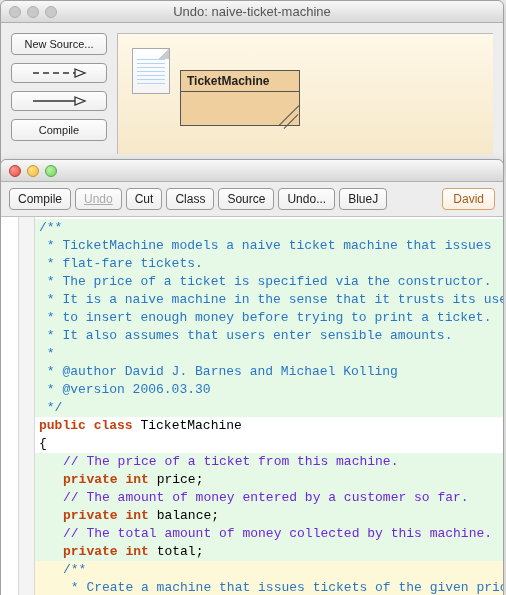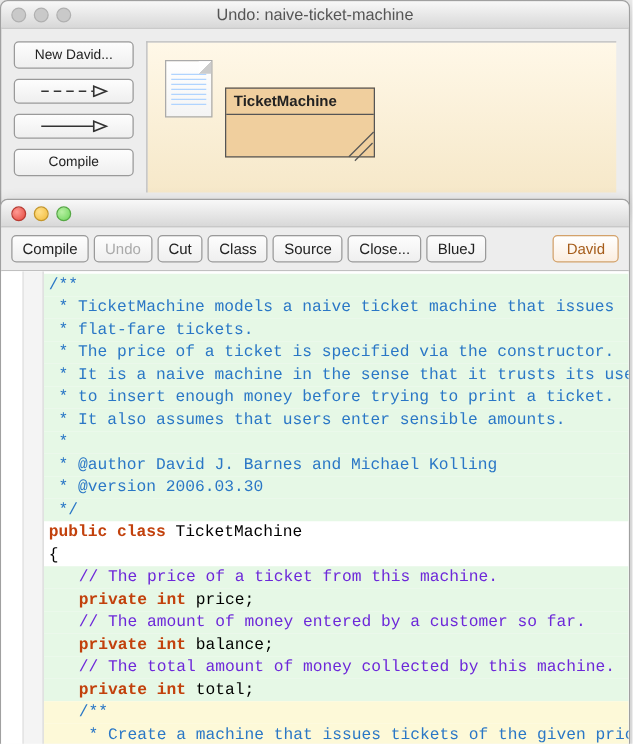--- a/index.html
+++ b/index.html
@@ -24,21 +24,21 @@
 .file-icon .linetop { margin-top: 10px; }
 .class-box { position: absolute; top: 36px; left: 62px; width: 120px; height: 56px; background: #f0cf9e; border: 1px solid #555; }
 .class-box .name { border-bottom: 1px solid #555; padding: 3px 6px; font-size: 12px; font-weight: bold; color: #222; }
 .class-box .hatch { position: absolute; bottom: 0; right: 0; width: 20px; height: 20px; }
 .class-box .hatch::before, .class-box .hatch::after { content: ''; position: absolute; background: #555; height: 1px; }
 .class-box .hatch::before { width: 28px; transform: rotate(-45deg); top: 10px; left: -4px; }
 .class-box .hatch::after { width: 20px; transform: rotate(-45deg); top: 16px; left: 2px; }
 .editor-body { display: flex; flex-direction: column; height: calc(100% - 22px); }
 .toolbar { display: flex; gap: 4px; padding: 6px 8px; background: #ededed; border-bottom: 1px solid #c0c0c0; align-items: center; }
 .toolbar .btn { padding: 3px 8px; font-size: 12px; }
-.toolbar .btn.disabled { color: #aaa; }
+.toolbar .btn.disabled { color: #aaa; text-decoration: underline; }
 .toolbar .spacer { flex: 1; }
 .toolbar .src { background: linear-gradient(#fff, #fceee0); border: 1px solid #d4a26a; border-radius: 4px; padding: 3px 10px; color: #a55c1a; font-size: 12px; }
 .code-area { flex: 1; display: flex; background: #fff; overflow: hidden; }
 .gutter { width: 18px; background: #fff; border-right: 1px solid #d8d8d8; }
 .bp { width: 16px; background: #f4f4f4; border-right: 1px solid #d8d8d8; }
 .code { flex: 1; font-family: Monaco, "Courier New", monospace; font-size: 13px; line-height: 18px; padding: 2px 0; white-space: pre; overflow: hidden; }
 .code .row { padding: 0 4px; }
 .bg-g { background: #e6f8e6; }
 .bg-y { background: #fdf9d8; }
 .c-comm { color: #6d28d9; }
@@ -52,21 +52,21 @@
   <div class="titlebar">
     <div class="traffic">
       <div class="tl inact"></div>
       <div class="tl inact"></div>
       <div class="tl inact"></div>
     </div>
     <div class="title">Undo:  naive-ticket-machine</div>
   </div>
   <div class="proj-body">
     <div class="side">
-      <div class="btn">New David...</div>
+      <div class="btn">New Source...</div>
       <div class="btn">
         <svg width="60" height="10">
             <line x1="4" y1="5" x2="46" y2="5" stroke="#333" stroke-width="1.3" stroke-dasharray="6 4"></line>
             <path d="M46 1 L56 5 L46 9 Z" fill="none" stroke="#333" stroke-width="1.3"></path>
           </svg>
       </div>
       <div class="btn">
         <svg width="60" height="10">
             <line x1="4" y1="5" x2="46" y2="5" stroke="#333" stroke-width="1.3"></line>
             <path d="M46 1 L56 5 L46 9 Z" fill="none" stroke="#333" stroke-width="1.3"></path>
@@ -100,21 +100,21 @@
       <div class="tl grn"></div>
     </div>
   </div>
   <div class="editor-body">
     <div class="toolbar">
       <div class="btn">Compile</div>
       <div class="btn disabled">Undo</div>
       <div class="btn">Cut</div>
       <div class="btn">Class</div>
       <div class="btn">Source</div>
-      <div class="btn">Close...</div>
+      <div class="btn">Undo...</div>
       <div class="btn">BlueJ</div>
       <div class="spacer"></div>
       <div class="src">David </div>
     </div>
     <div class="code-area">
       <div class="gutter"></div>
       <div class="bp"></div>
       <div class="code" id="code"><div class="row bg-g" style="padding-left: 4px;"><span class="c-doc">/**</span></div><div class="row bg-g" style="padding-left: 4px;"><span class="c-doc"> * TicketMachine models a naive ticket machine that issues</span></div><div class="row bg-g" style="padding-left: 4px;"><span class="c-doc"> * flat-fare tickets.</span></div><div class="row bg-g" style="padding-left: 4px;"><span class="c-doc"> * The price of a ticket is specified via the constructor.</span></div><div class="row bg-g" style="padding-left: 4px;"><span class="c-doc"> * It is a naive machine in the sense that it trusts its users</span></div><div class="row bg-g" style="padding-left: 4px;"><span class="c-doc"> * to insert enough money before trying to print a ticket.</span></div><div class="row bg-g" style="padding-left: 4px;"><span class="c-doc"> * It also assumes that users enter sensible amounts.</span></div><div class="row bg-g" style="padding-left: 4px;"><span class="c-doc"> *</span></div><div class="row bg-g" style="padding-left: 4px;"><span class="c-doc"> * @author David J. Barnes and Michael Kolling</span></div><div class="row bg-g" style="padding-left: 4px;"><span class="c-doc"> * @version 2006.03.30</span></div><div class="row bg-g" style="padding-left: 4px;"><span class="c-doc"> */</span></div><div class="row " style="padding-left: 4px;"><span class="c-kw">public</span> <span class="c-kw">class</span> TicketMachine</div><div class="row " style="padding-left: 4px;">{</div><div class="row bg-g" style="padding-left: 28px;"><span class="c-comm">// The price of a ticket from this machine.</span></div><div class="row bg-g" style="padding-left: 28px;"><span class="c-kw">private</span> <span class="c-kw">int</span> price;</div><div class="row bg-g" style="padding-left: 28px;"><span class="c-comm">// The amount of money entered by a customer so far.</span></div><div class="row bg-g" style="padding-left: 28px;"><span class="c-kw">private</span> <span class="c-kw">int</span> balance;</div><div class="row bg-g" style="padding-left: 28px;"><span class="c-comm">// The total amount of money collected by this machine.</span></div><div class="row bg-g" style="padding-left: 28px;"><span class="c-kw">private</span> <span class="c-kw">int</span> total;</div><div class="row bg-g" style="padding-left: 28px;"></div><div class="row bg-y" style="padding-left: 28px;"><span class="c-doc">/**</span></div><div class="row bg-y" style="padding-left: 28px;"><span class="c-doc"> * Create a machine that issues tickets of the given price.</span></div></div>
     </div>
   </div>

